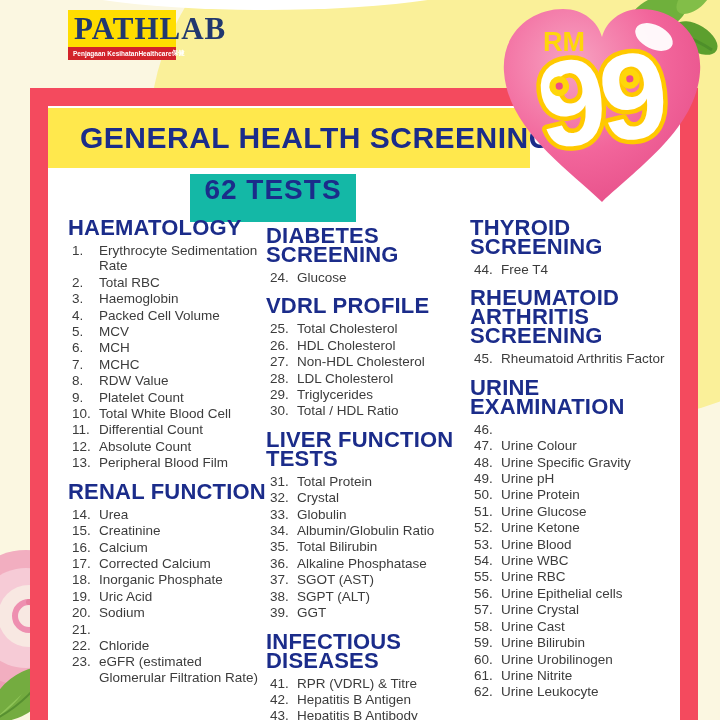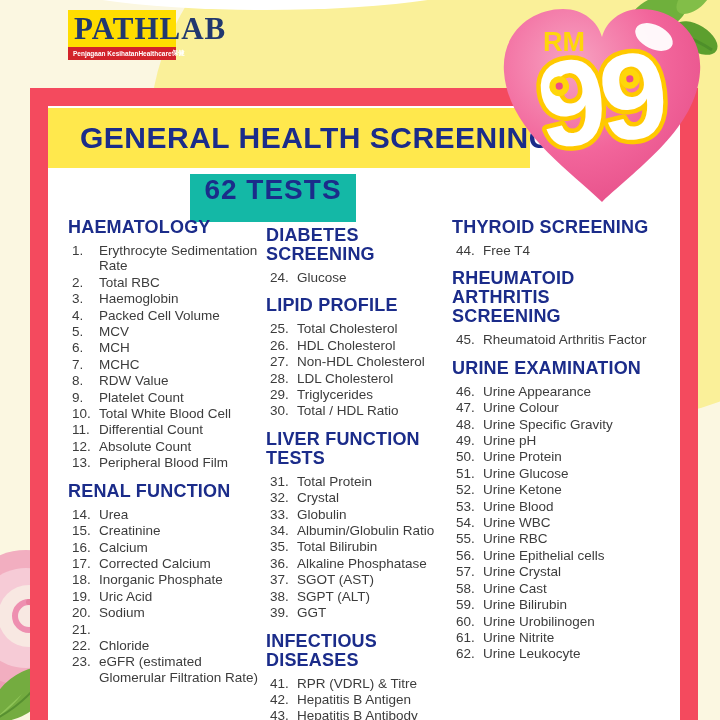--- a/index.html
+++ b/index.html
@@ -31,24 +31,24 @@
           background:#FFE84D; display:flex; align-items:center; padding-left:32px; }
   .banner-main span { font-size:30px; font-weight:bold; color:#1B2C8A; letter-spacing:0.5px;
           white-space:nowrap; }
   .banner-sub { position:absolute; left:142px; top:68px; width:166px; height:48px;
           background:#14b8a6; display:flex; align-items:flex-start; justify-content:center; }
   .banner-sub span { font-size:28px; font-weight:bold; color:#1B2C8A; letter-spacing:1px; }
 
   .col { position:absolute; top:112px; }
   .col-1 { left:20px;  width:198px; }
   .col-2 { left:218px; width:202px;margin-top:8px; }
-  .col-3 { left:404px; width:208px; }
+  .col-3 { left:422px; width:208px; }
 
   .section { margin-bottom:11px; }
-  .section-heading { font-size:18px; font-weight:bold; color:#1B2C8A; line-height:19px;
+  .section-heading { font-size:22px; font-weight:bold; color:#1B2C8A; line-height:19px;
           letter-spacing:0.2px; margin-bottom:6px; }
   .item { display:flex; font-size:13.5px; line-height:15.4px; color:#3C3C3C;
           padding-left:4px; margin-bottom:1px; }
   .item .num { width:27px; flex:none; }
   .item .txt { flex:1; }
 
   
   .rose { position:absolute; left:-62px; top:546px; width:175px; height:155px; z-index:1; }
   .rose-leaf { position:absolute; left:-18px; top:656px; width:95px; height:75px; z-index:1; }
 </style>
@@ -219,21 +219,21 @@
     </div>
   <div class="col col-2">
       <div class="section">
         <div class="section-heading">DIABETES SCREENING</div>
         <div class="item">
           <span class="num">24.</span>
           <span class="txt">Glucose</span>
         </div>
       </div>
       <div class="section">
-        <div class="section-heading">LIPID PROFILE</div>
+        <div class="section-heading">VDRL PROFILE</div>
         <div class="item">
           <span class="num">25.</span>
           <span class="txt">Total Cholesterol</span>
         </div>
         <div class="item">
           <span class="num">26.</span>
           <span class="txt">HDL Cholesterol</span>
         </div>
         <div class="item">
           <span class="num">27.</span>
@@ -319,21 +319,20 @@
         <div class="section-heading">RHEUMATOID ARTHRITIS SCREENING</div>
         <div class="item">
           <span class="num">45.</span>
           <span class="txt">Rheumatoid Arthritis Factor</span>
         </div>
       </div>
       <div class="section">
         <div class="section-heading">URINE EXAMINATION</div>
         <div class="item">
           <span class="num">46.</span>
-          <span class="txt">Urine Appearance</span>
         </div>
         <div class="item">
           <span class="num">47.</span>
           <span class="txt">Urine Colour</span>
         </div>
         <div class="item">
           <span class="num">48.</span>
           <span class="txt">Urine Specific Gravity</span>
         </div>
         <div class="item">

